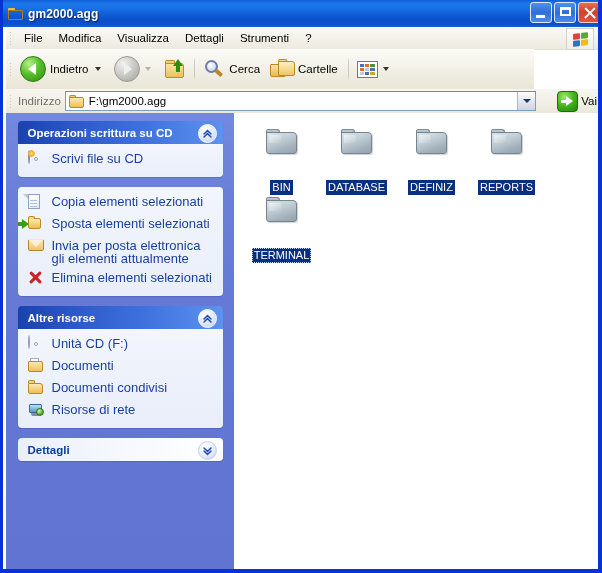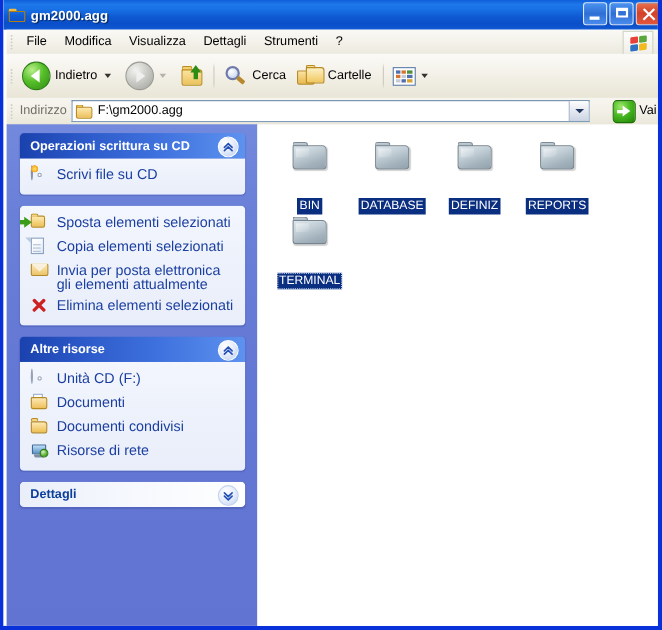--- a/index.html
+++ b/index.html
@@ -110,21 +110,21 @@
     display: grid; grid-template-columns: 1fr 1fr; grid-template-rows: 1fr 1fr;
     gap: 1px; transform: skewY(-7deg);
   }
   .flag-grid i { display: block; border-radius: 1px; }
   .fg1 { background: #e8403a; } .fg2 { background: #5ba63d; }
   .fg3 { background: #2f72c4; } .fg4 { background: #f2ba20; }
 
   
   .toolbar {
     position: absolute; left: 3px; top: 49px;
-    width: 595px; height: 40px;
+    width: 528px; height: 40px;
     background: linear-gradient(to bottom,#fbfaf7 0%,#f4f2ea 40%,#eeebdf 72%,#e9e6d8 100%);
     display: flex; align-items: center;
     border-bottom: 1px solid #dedbcc;
   }
   .tb-item {
     display: flex; align-items: center; height: 34px;
     padding: 0 4px; cursor: default; color: #000; font-size: 11.5px;
   }
   .tb-label { margin-left: 4px; margin-right: 2px; }
   .circ {
@@ -664,32 +664,32 @@
             </span>
             <span class="p-text">Scrivi file su CD</span>
           </div>
         </div>
       </div>
 
       <div class="panel">
         <div class="panel-body">
           <div class="p-item">
             <span class="p-ico">
-              <span class="mv-ico"><i class="mf"></i><i class="mt"></i><i class="gs2"></i><i class="ga2"></i></span>
-            </span>
-            <span class="p-text">Sposta elementi selezionati</span>
-          </div>
-          <div class="p-item">
-            <span class="p-ico">
               <span class="doc-ico">
                 <i class="pg"></i><i class="fold"></i>
                 <i class="ln" style="top:6px"></i><i class="ln" style="top:9px"></i><i class="ln" style="top:12px"></i>
               </span>
             </span>
             <span class="p-text">Copia elementi selezionati</span>
+          </div>
+          <div class="p-item">
+            <span class="p-ico">
+              <span class="mv-ico"><i class="mf"></i><i class="mt"></i><i class="gs2"></i><i class="ga2"></i></span>
+            </span>
+            <span class="p-text">Sposta elementi selezionati</span>
           </div>
           <div class="p-item">
             <span class="p-ico">
               <span class="mail-ico"><i class="env"></i><i class="flap"></i></span>
             </span>
             <span class="p-text">Invia per posta elettronica gli elementi attualmente</span>
           </div>
           <div class="p-item">
             <span class="p-ico">
               <span class="x-ico"><i></i><i></i></span>

